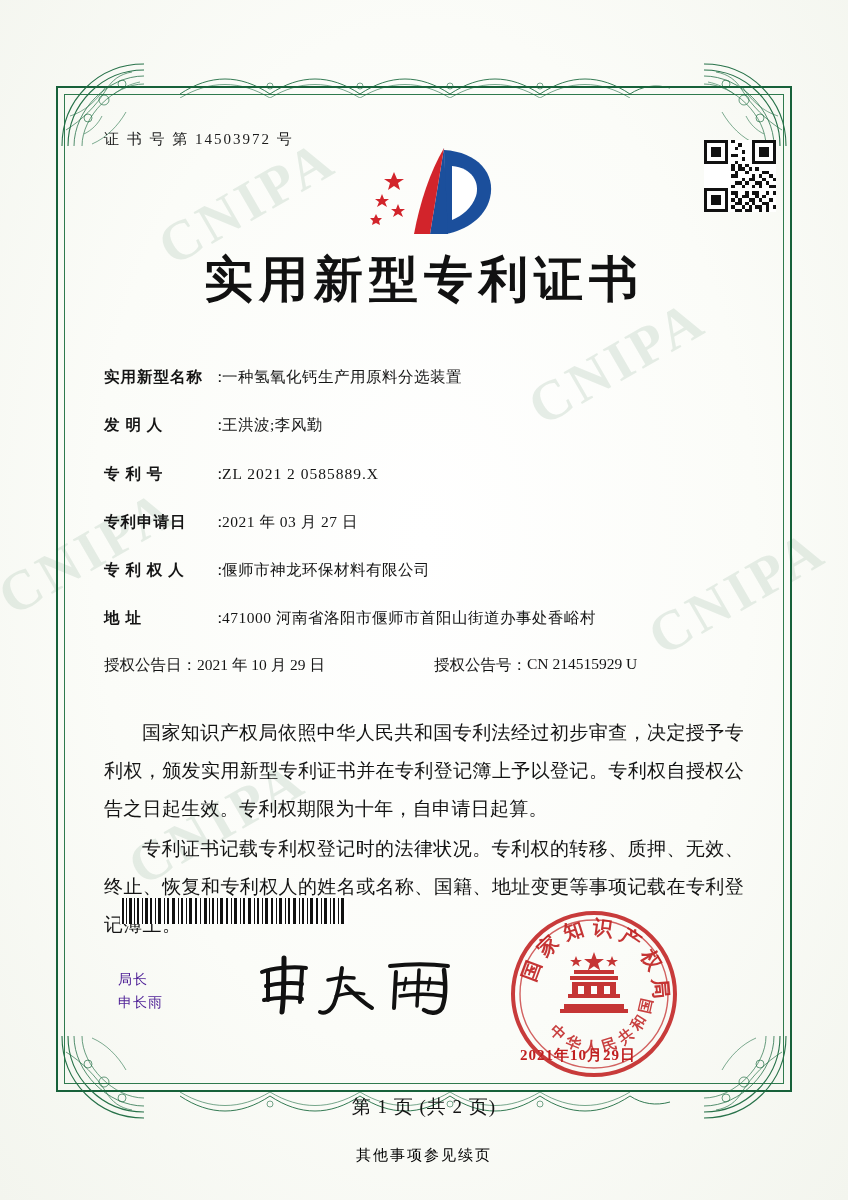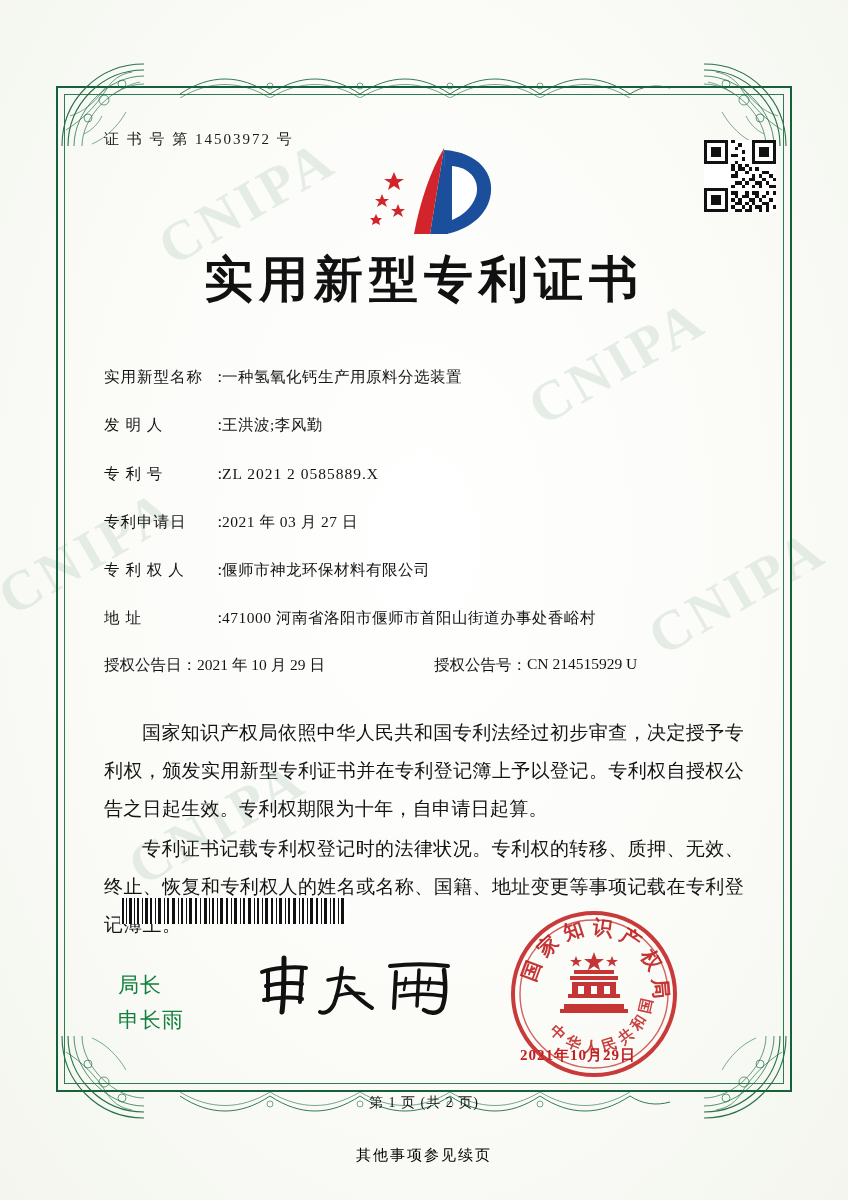--- a/index.html
+++ b/index.html
@@ -131,20 +131,21 @@
   .field {
     display: flex;
     align-items: baseline;
     margin-bottom: 25px;
     line-height: 1.5;
   }
   .f-label {
     width: 108px;
     flex: 0 0 108px;
     letter-spacing: 1px;
+    font-weight: bold;
   }
   .f-label.spread {
     display: flex;
     justify-content: space-between;
   }
   .f-colon { width: 10px; flex: 0 0 10px; }
   .f-value { flex: 1 1 auto; letter-spacing: .5px; }
   .f-value.mono { font-family: Liberation Serif, serif; letter-spacing: 1px; }
 
   .field-inline {
@@ -175,23 +176,23 @@
     width: 228px;
     height: 26px;
   }
   .barcode svg { width:100%; height:100%; display:block; }
 
   
   .sig-block {
     position: absolute;
     left: 118px;
     top: 968px;
-    font-size: 21px;
+    font-size: 14px;
     line-height: 1.65;
-    color: #15803d;
+    color: #4c1d95;
     letter-spacing: 1px;
   }
   .sig-hand {
     position: absolute;
     left: 250px;
     top: 950px;
     width: 220px;
     height: 70px;
     color: #111;
   }
@@ -216,21 +217,21 @@
     letter-spacing: 1px;
     font-weight: 600;
   }
 
   .page-no {
     position: absolute;
     left: 0;
     right: 0;
     top: 1094px;
     text-align: center;
-    font-size: 14px;
+    font-size: 19px;
     color: #141414;
     letter-spacing: 1px;
   }
   .footnote {
     position: absolute;
     left: 0;
     right: 0;
     top: 1146px;
     text-align: center;
     font-size: 15px;

